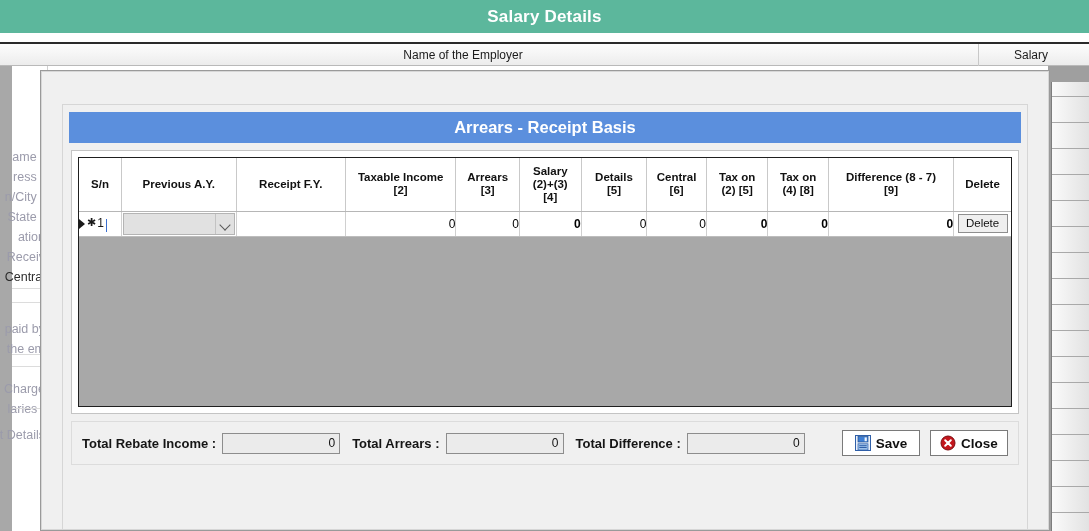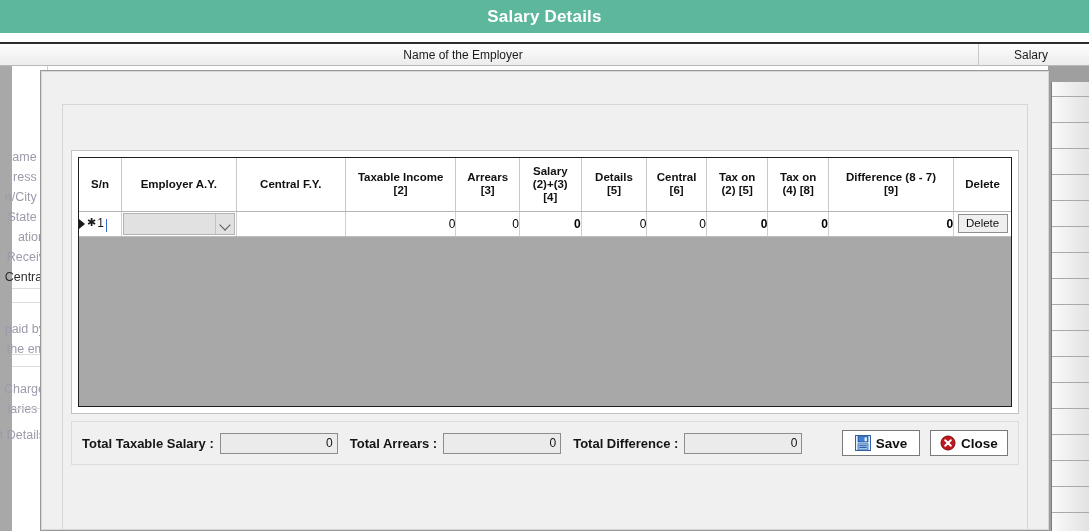--- a/index.html
+++ b/index.html
@@ -242,20 +242,21 @@
       <div class="rw" style="top: 326px;"></div>
       <div class="rw" style="top: 352px;"></div>
       <div class="rw" style="top: 378px;"></div>
       <div class="rw" style="top: 404px;"></div>
       <div class="rw" style="top: 430px;"></div>
     </div>
 
   <div class="dialog">
     <div class="dialog-inner">
 
+      <div class="dlg-title">Arrears - Receipt Basis</div>
 
       <div class="grid-frame">
         <div class="grid">
           <table class="dg">
             <colgroup>
               <col style="width:40px">
                 <col style="width:108px">
                 <col style="width:103px">
               <col style="width:104px">
                 <col style="width:60px">
@@ -263,22 +264,22 @@
               <col style="width:62px">
                 <col style="width:56px">
                 <col style="width:58px">
               <col style="width:57px">
                 <col style="width:118px">
                 <col style="width:54px">
             </colgroup>
             <thead>
               <tr>
                 <th><span class="hl">S/n</span></th>
-                <th><span>Employer A.Y.</span></th>
-                <th><span>Central F.Y.</span></th>
+                <th><span>Previous A.Y.</span></th>
+                <th><span>Receipt F.Y.</span></th>
                 <th>
                   <div>Taxable Income</div>
                   <div>[2]</div>
                 </th>
                 <th>
                   <div>Arrears</div>
                   <div>[3]</div>
                 </th>
                 <th>
                   <div>Salary</div>
@@ -337,21 +338,21 @@
                 <td>
                   <span class="del-btn">Delete</span>
                 </td>
               </tr>
             </tbody>
           </table>
         </div>
       </div>
 
       <div class="footer">
-        <span class="f-label">Total Taxable Salary :</span>
+        <span class="f-label">Total Rebate Income :</span>
         <span class="f-input">0</span>
 
         <span class="f-label">Total Arrears :</span>
         <span class="f-input">0</span>
 
         <span class="f-label">Total Difference :</span>
         <span class="f-input">0</span>
 
         <span class="f-spacer"></span>
 

